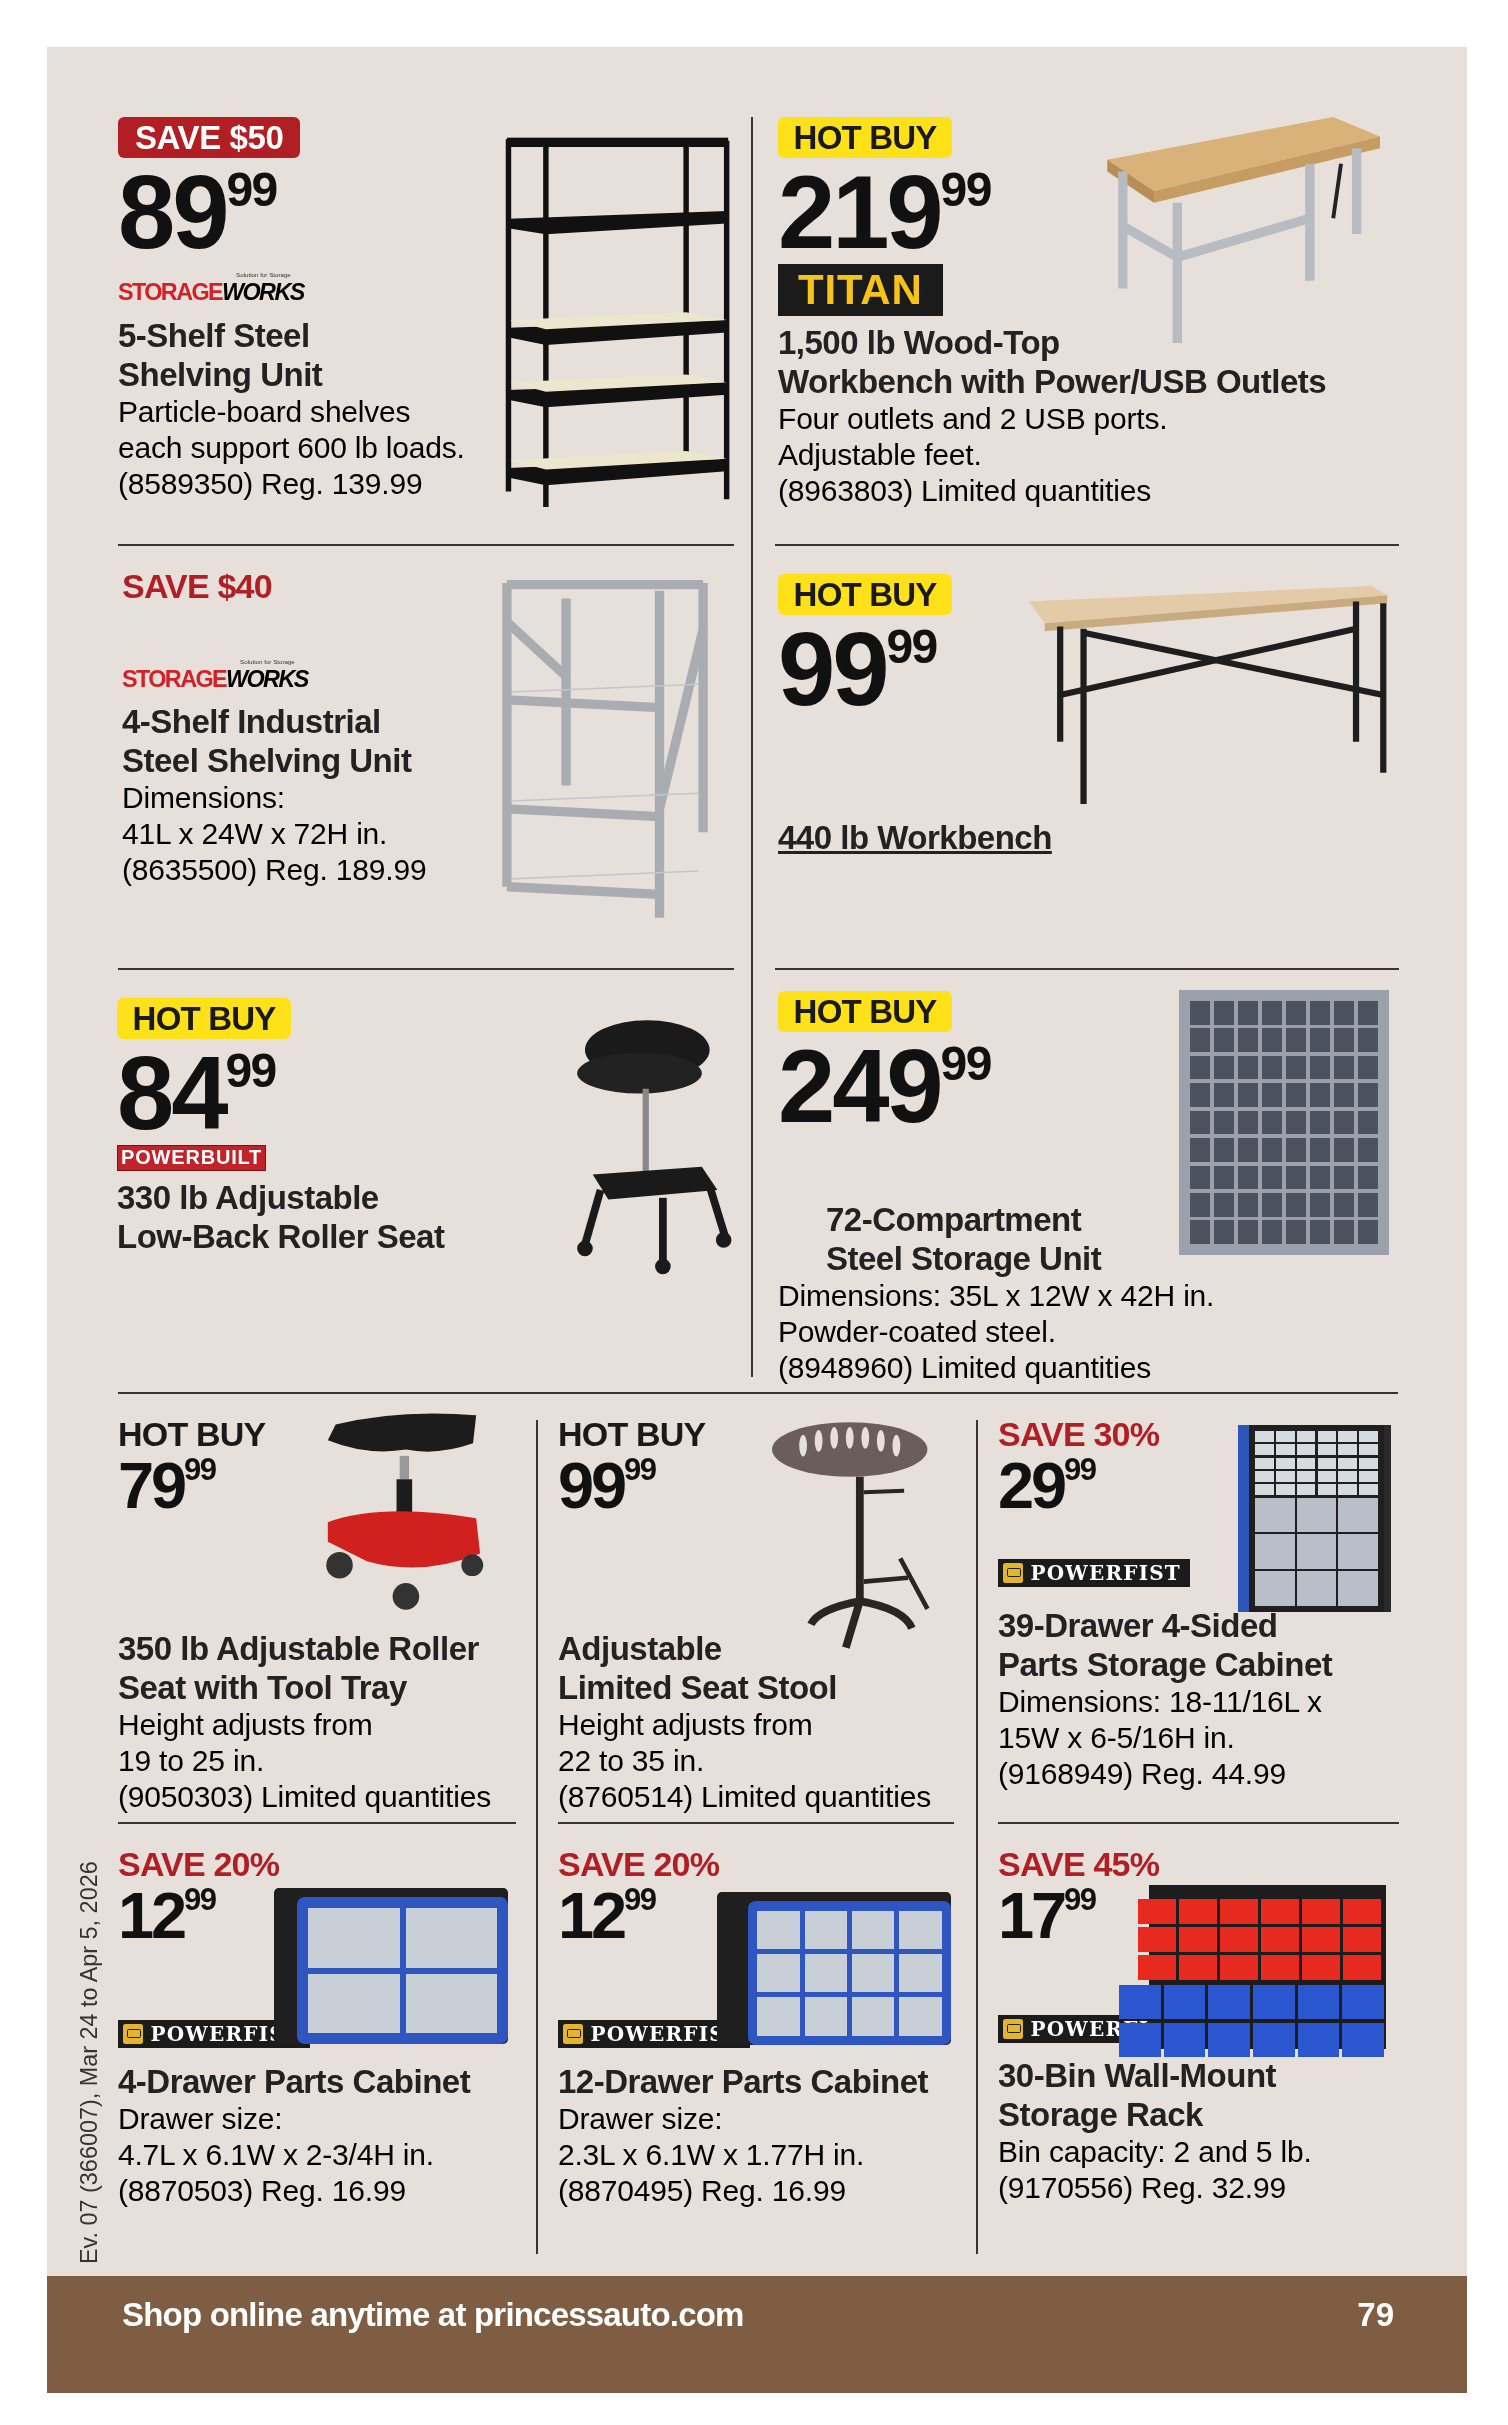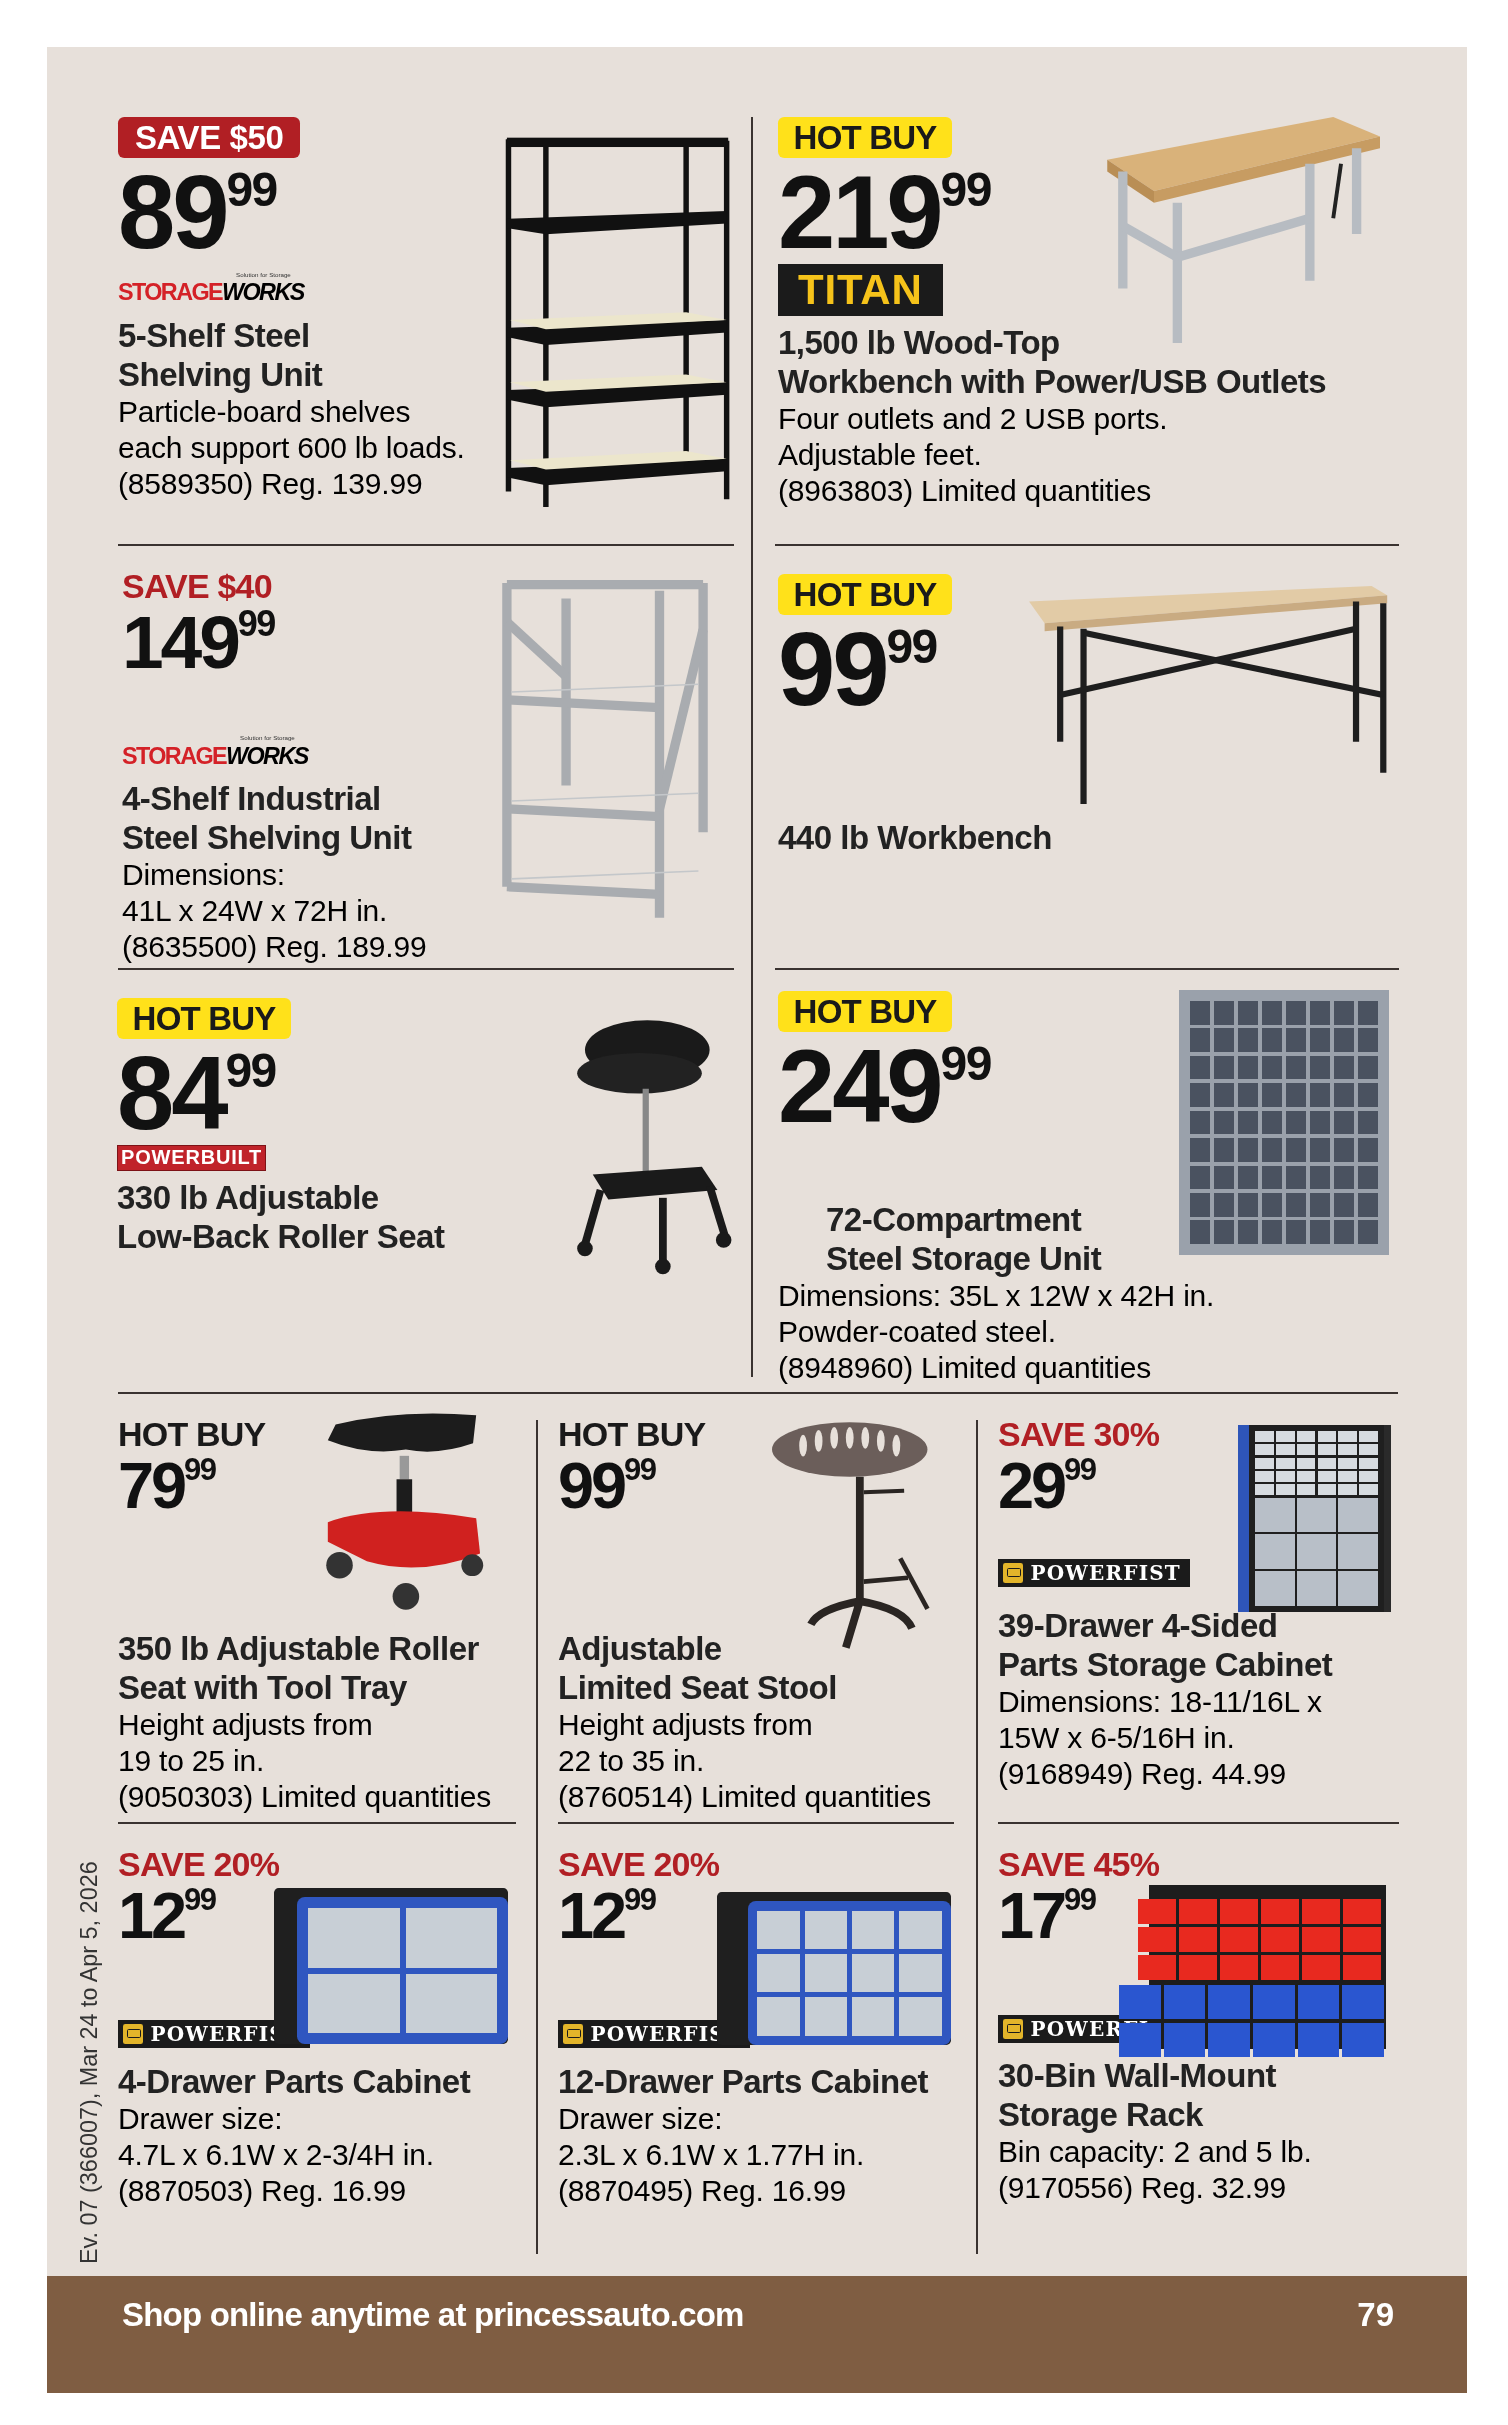--- a/index.html
+++ b/index.html
@@ -130,23 +130,20 @@
     <line x1="320" y1="40" x2="320" y2="150"></line>
       <line x1="260" y1="60" x2="260" y2="210"></line>
     <line x1="20" y1="140" x2="90" y2="180"></line>
       <line x1="90" y1="180" x2="260" y2="130"></line>
   </g>
   <line x1="300" y1="60" x2="290" y2="130" stroke="#222" stroke-width="5"></line>
 </svg>
 
 <div class="item" style="left:122px; top:569px;">
   <div class="save-text">SAVE $40</div>
-  <div class="price md" style="margin-top:1.6px;">
-    <span class="dollars">149</span><span class="cents">99</span>
-  </div>
   <div class="logo-sw" style="margin-top:65px; width:179px;">
     <span class="red">STORAGE</span><span class="blk">WORKS</span>
     <span class="tag">Solution for Storage</span>
   </div>
   <div class="title" style="margin-top:11px;">
     <div>4-Shelf Industrial</div>
       <div>Steel Shelving Unit</div>
   </div>
   <div class="desc">
     <div>Dimensions:</div>
@@ -172,21 +169,21 @@
       <line x1="20" y1="290" x2="260" y2="280"></line>
       <line x1="20" y1="390" x2="260" y2="380"></line>
   </g>
 </svg>
 
 <div class="item" style="left:778px; top:574px;">
   <span class="badge-yellow">HOT BUY</span>
   <div class="price lg" style="margin-top:3.1px;">
     <span class="dollars">99</span><span class="cents">99</span>
   </div>
-  <div class="title" style="margin-top:97px;">
+  <div class="title" style="margin-top:97px;text-decoration:underline;">
     <div>440 lb Workbench</div>
   </div>
 </div>
 <svg class="img" style="left:1029px; top:586px;" width="366" height="218" viewBox="0 0 470 280">
   <polygon points="0,20 440,0 460,12 20,48" fill="#e2cba6"></polygon>
   <polygon points="20,48 460,12 460,22 20,58" fill="#c9ab82"></polygon>
   <g stroke="#1e1e1e" stroke-width="8">
     <line x1="40" y1="52" x2="40" y2="200"></line>
       <line x1="70" y1="55" x2="70" y2="280"></line>
     <line x1="420" y1="20" x2="420" y2="200"></line>

